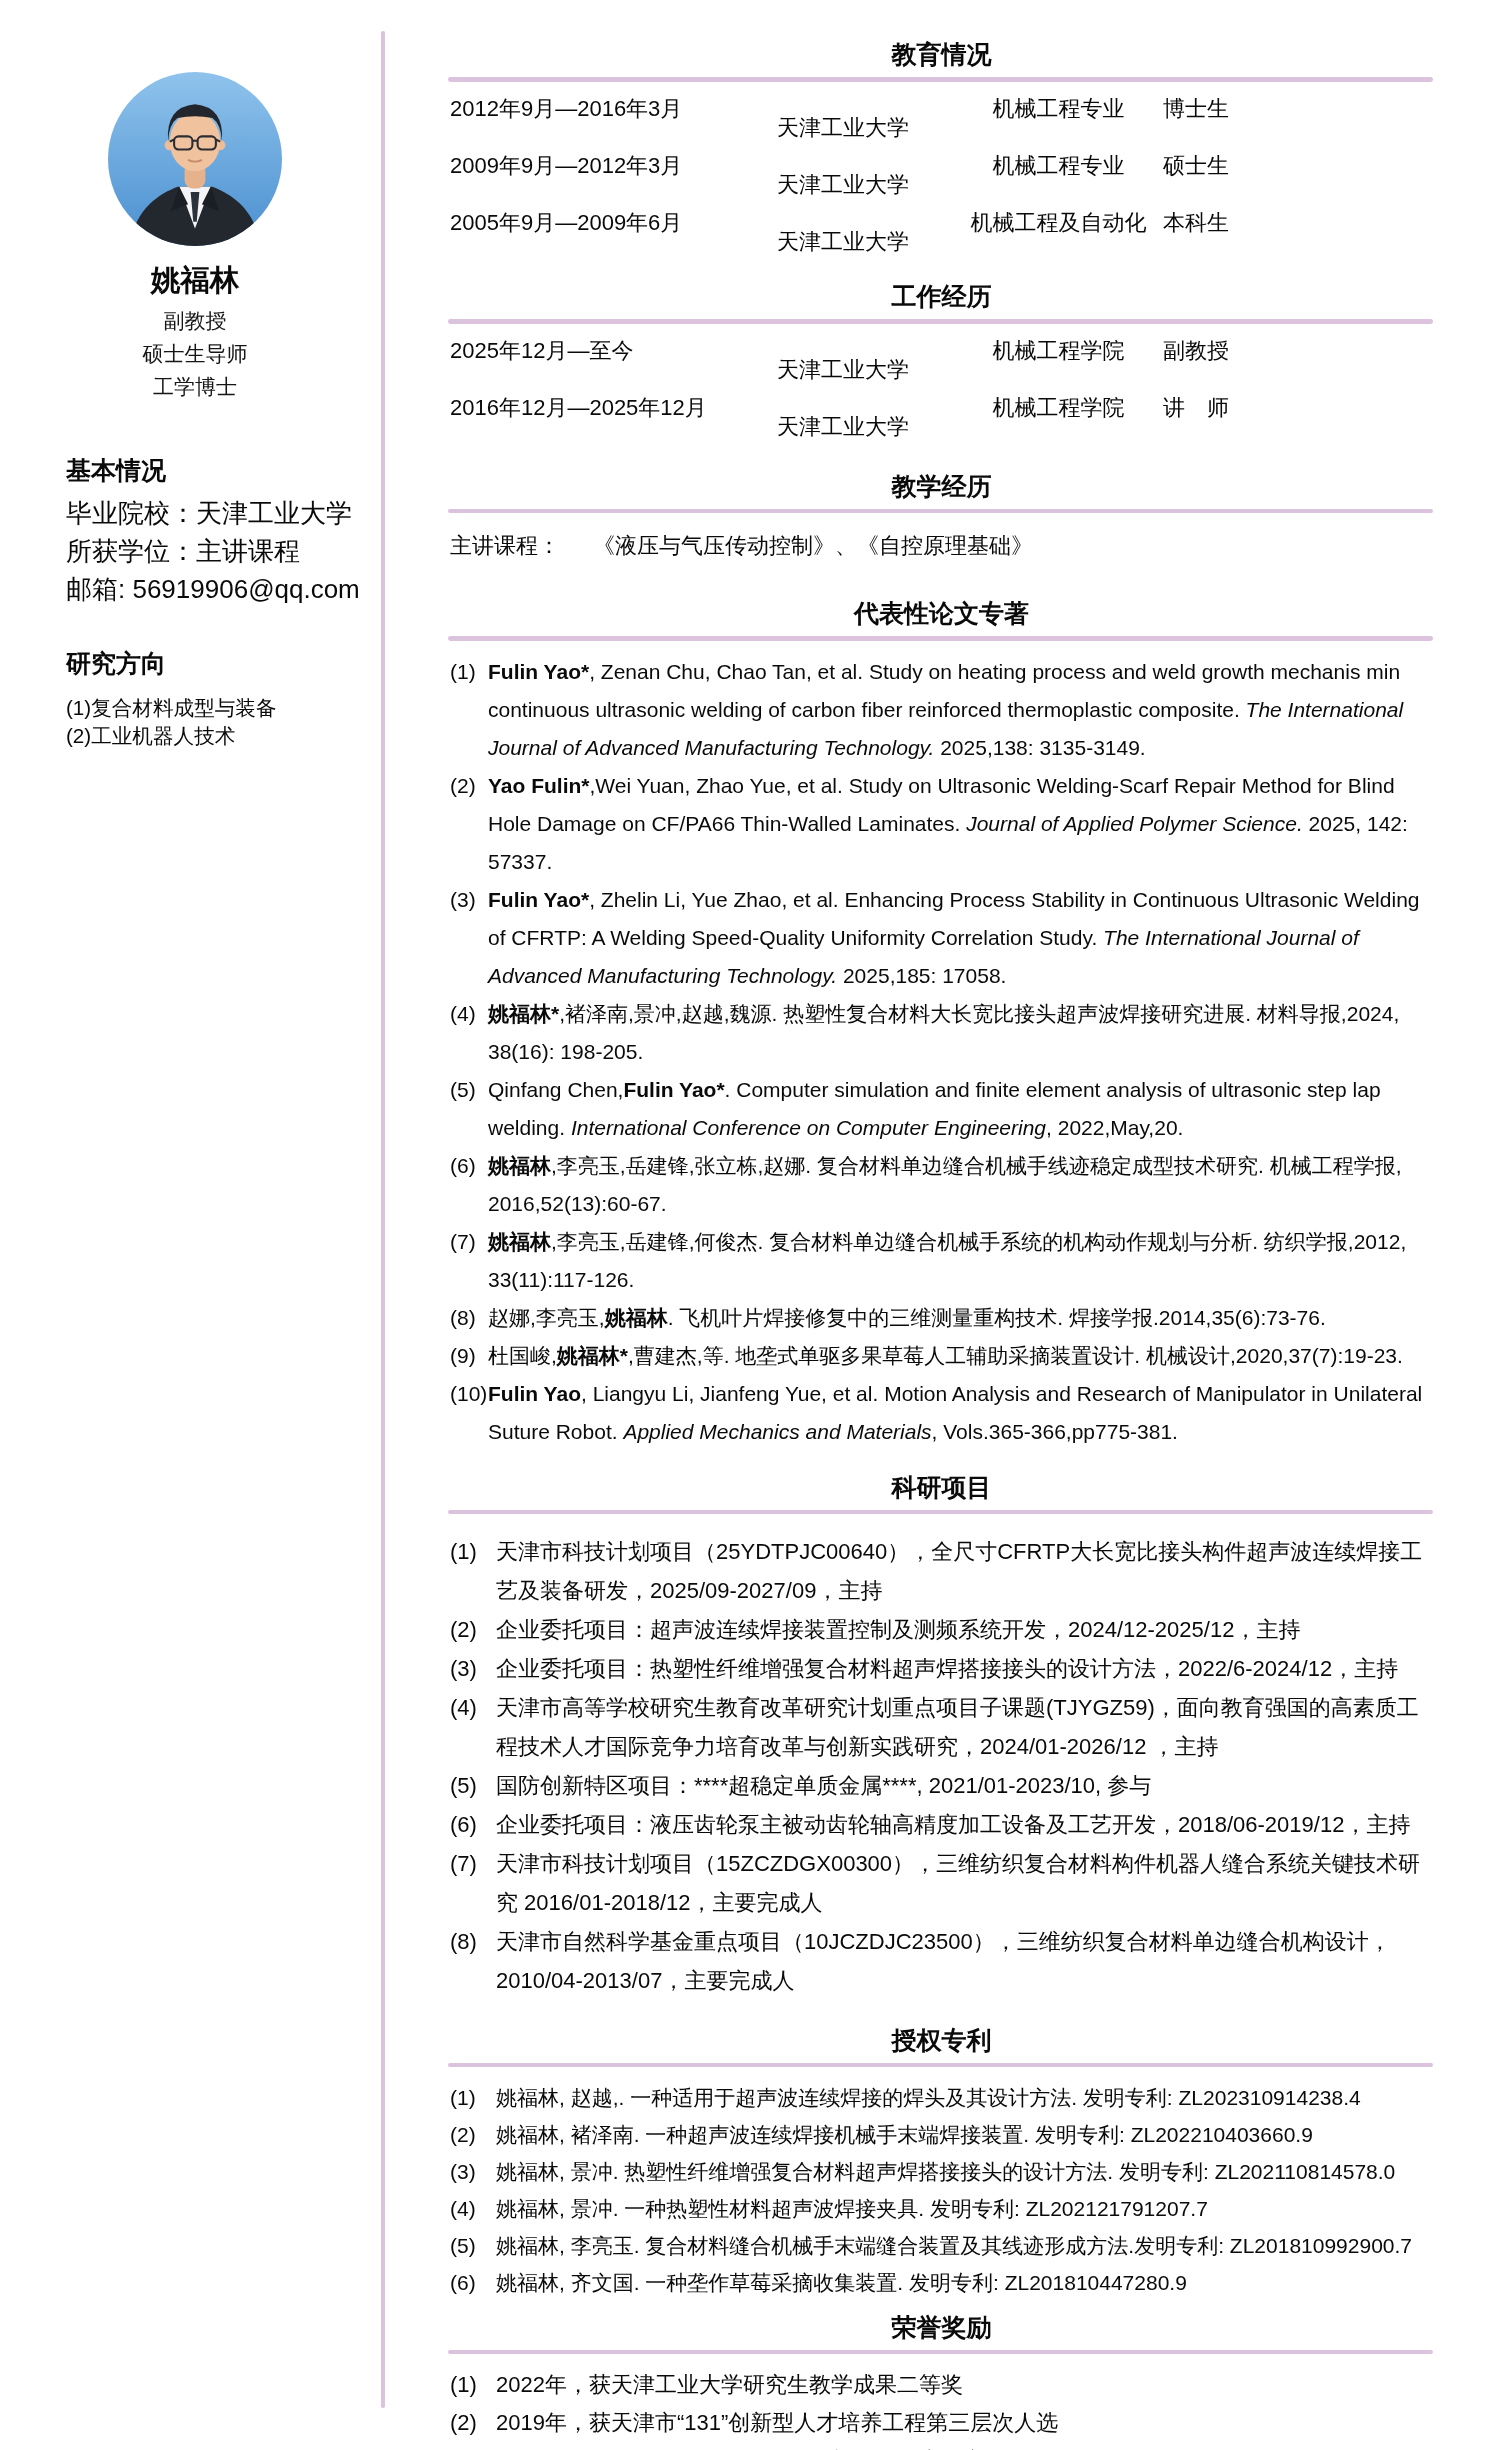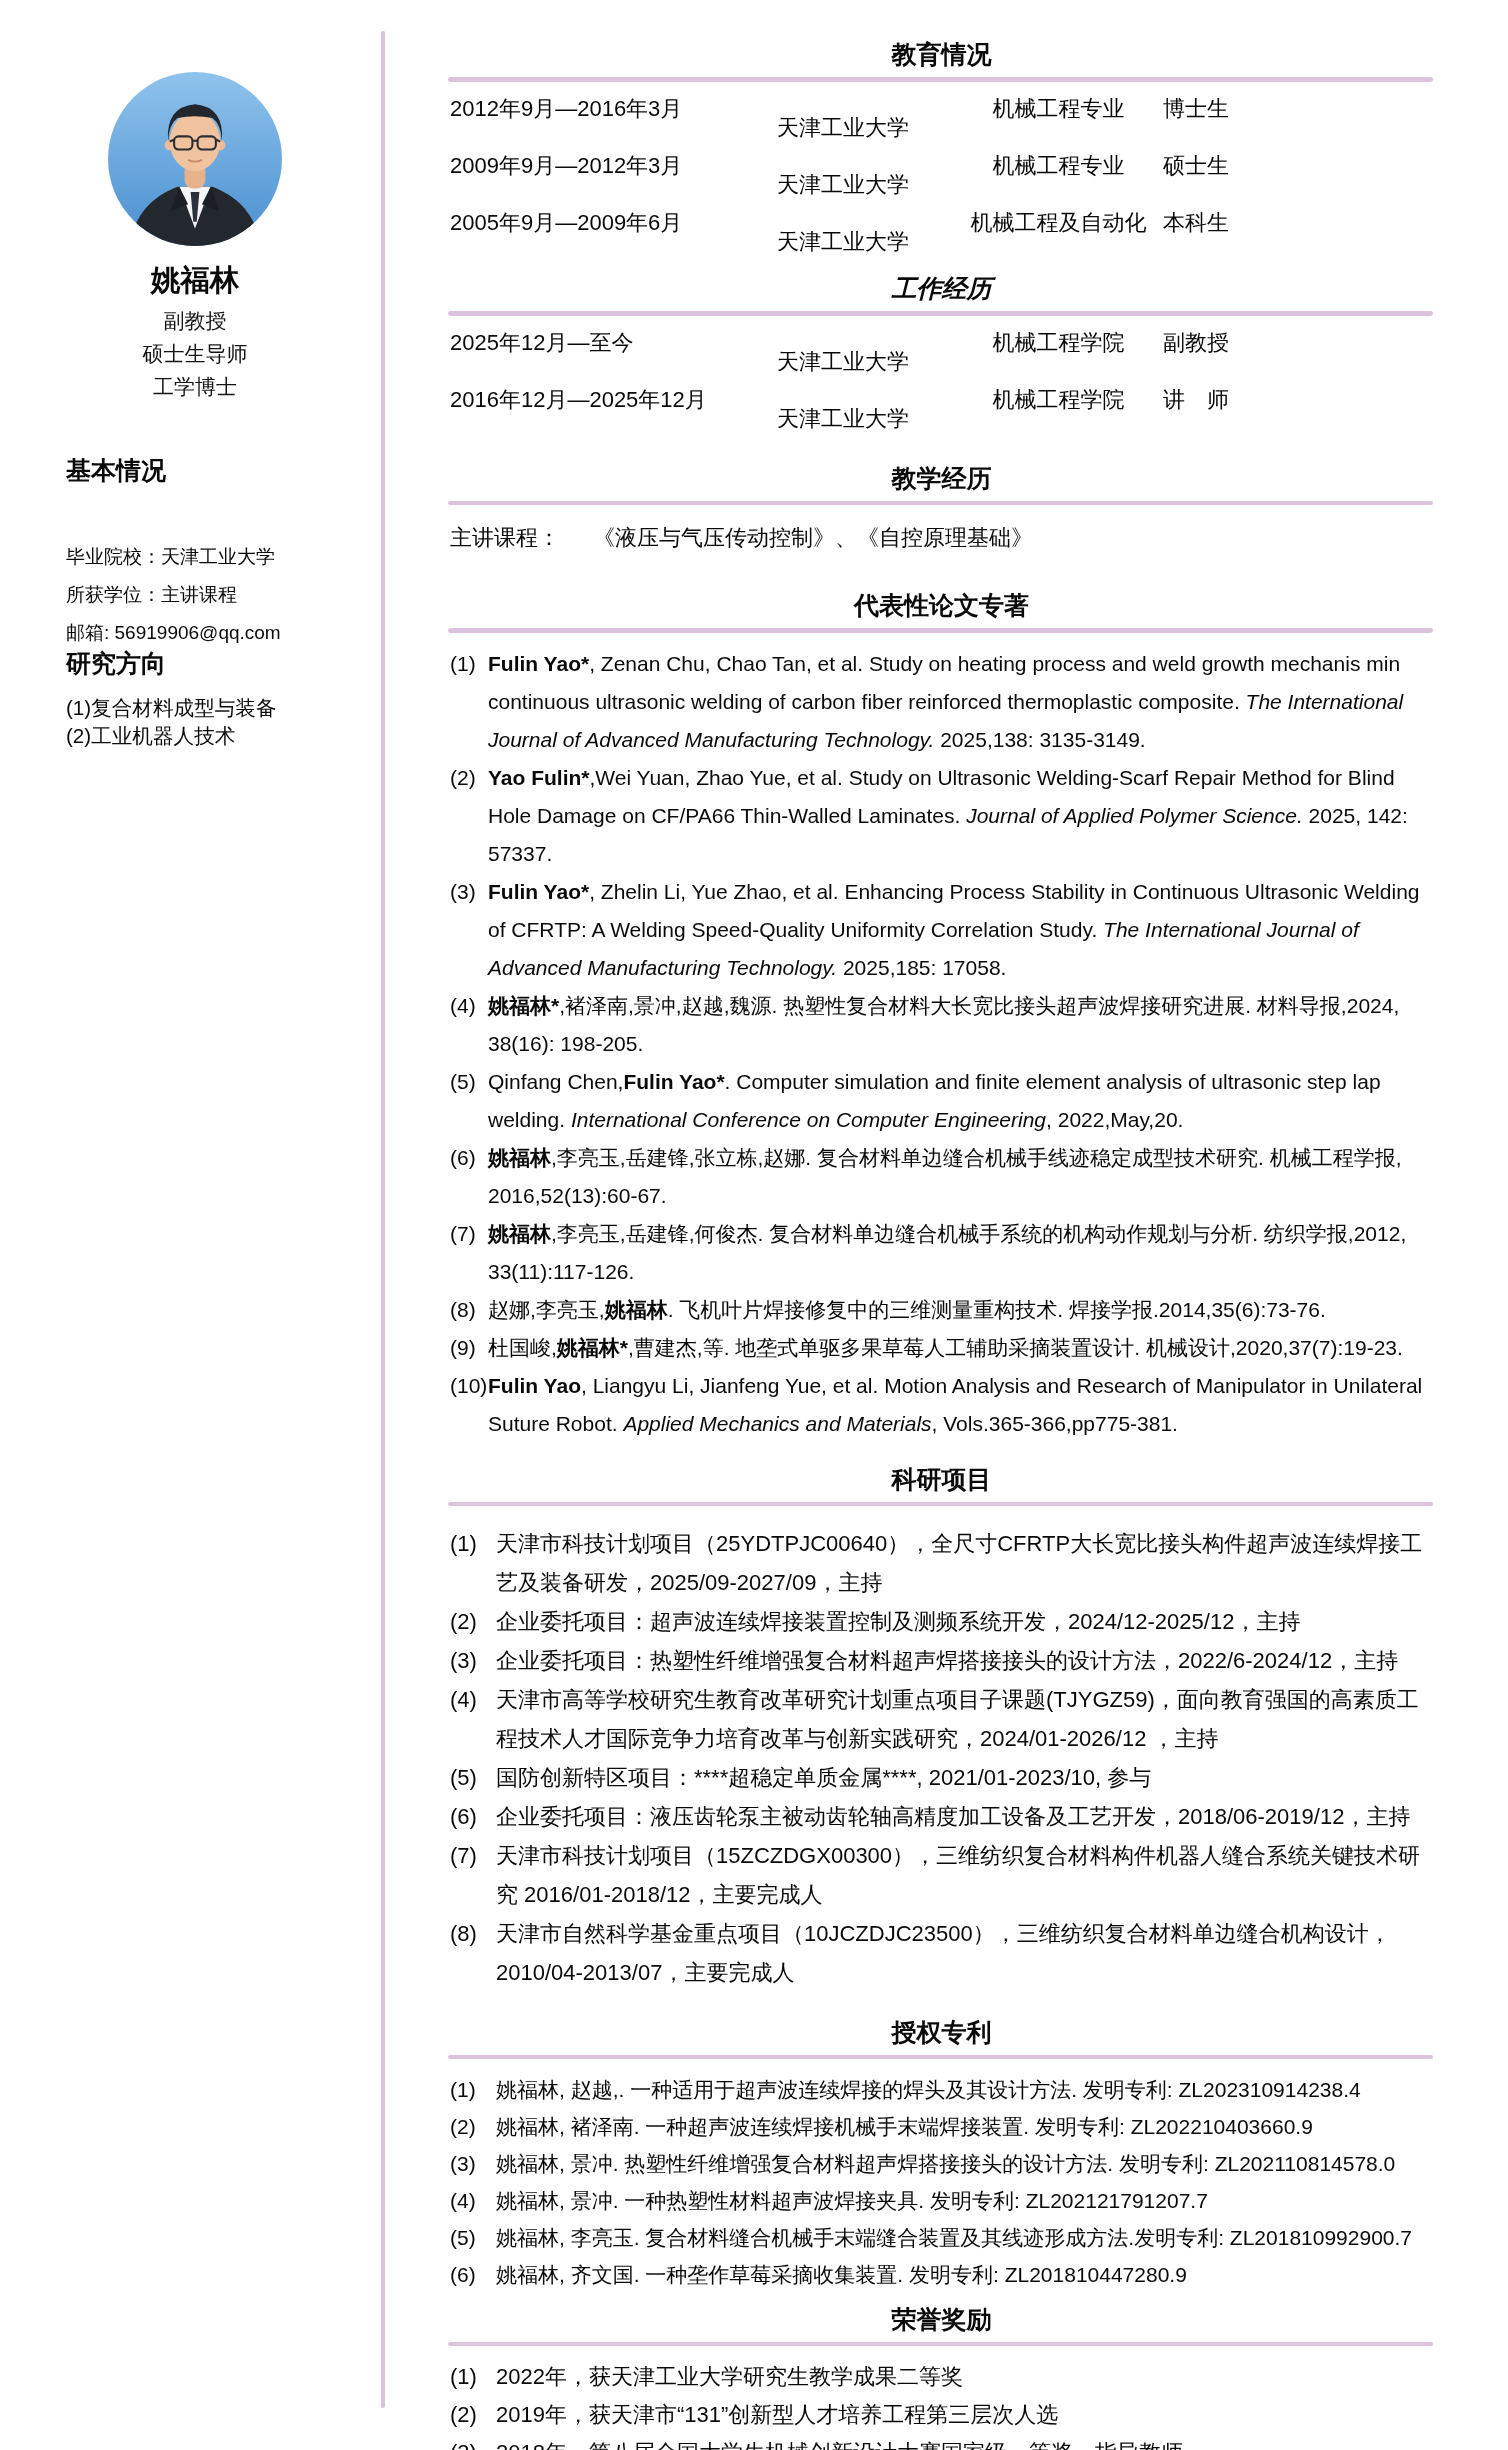--- a/index.html
+++ b/index.html
@@ -12,35 +12,35 @@
   .page{position:relative;width:1509px;height:2450px;background:#fff;overflow:hidden;}
 
   
   .sidebar{position:absolute;left:0;top:0;width:390px;height:100%;}
   .photo{position:absolute;left:108px;top:72px;width:174px;height:174px;border-radius:50%;overflow:hidden;}
   .photo svg{display:block;width:100%;height:100%;}
   .person-name{position:absolute;left:0;top:262px;width:390px;text-align:center;font-size:29.5px;font-weight:700;line-height:35px;}
   .titles{position:absolute;left:0;top:304px;width:390px;text-align:center;font-size:21px;line-height:33px;color:#161616;}
   .side-h{font-size:25px;font-weight:700;line-height:32px;}
   .side-h.basic{position:absolute;left:66px;top:454px;}
-  .side-list.basic{position:absolute;left:66px;top:494px;font-size:19px;line-height:38px;margin-top:44px;}
+  .side-list.basic{position:absolute;left:66px;top:494px;font-size:26px;line-height:38px;}
   .side-h.research{position:absolute;left:66px;top:647px;}
   .side-list.research{position:absolute;left:66px;top:694px;font-size:20.6px;line-height:28px;}
 
   .vdivider{position:absolute;left:381px;top:31px;width:3.5px;height:2377px;border-radius:1.8px;background:var(--accent);}
 
   
   .main{position:absolute;left:450px;top:0;width:983px;}
   .sec-h{font-size:25px;font-weight:700;line-height:32px;text-align:center;}
   .rule{height:4.7px;border-radius:2.4px;background:var(--accent);margin:7px 0 0 -2.4px;}
 
   
   #sec-education .sec-h{margin-top:38px;}
   #sec-education .tbl{margin-top:8.3px;}
-  #sec-work .sec-h{margin-top:11px;font-style:italic;}
+  #sec-work .sec-h{margin-top:19px;}
   #sec-work .tbl{margin-top:8.3px;}
   #sec-teaching .sec-h{margin-top:23.6px;}
   .teach-row{margin-top:14px;font-size:22px;line-height:38px;}
   .teach-row .tv{margin-left:33px;}
   #sec-papers .sec-h{margin-top:32px;}
   #papers-list{margin-top:11.8px;}
   #sec-projects .sec-h{margin-top:20px;}
   #projects-list{margin-top:17.7px;}
   #sec-patents .sec-h{margin-top:23.6px;}
   #patents-list{margin-top:11.8px;}

